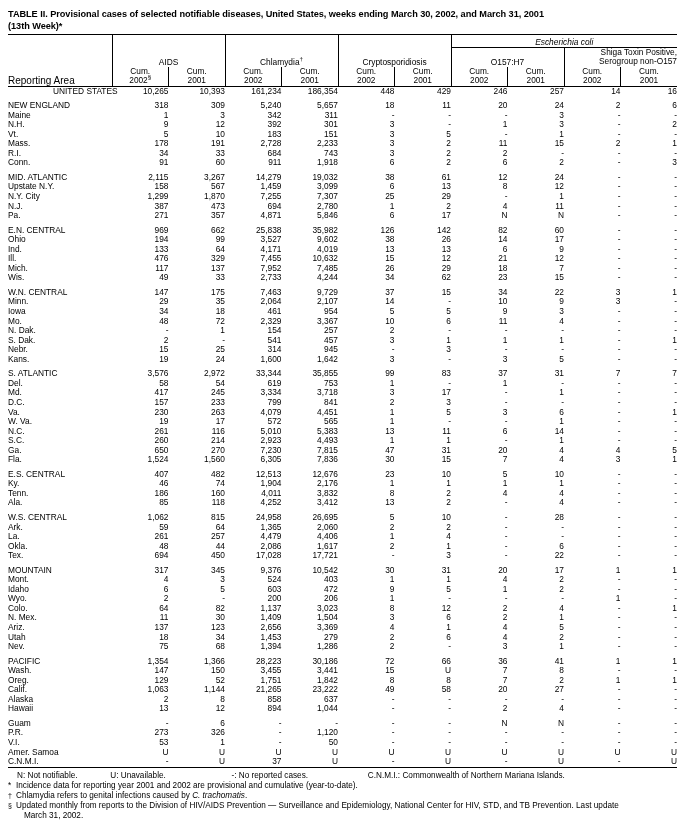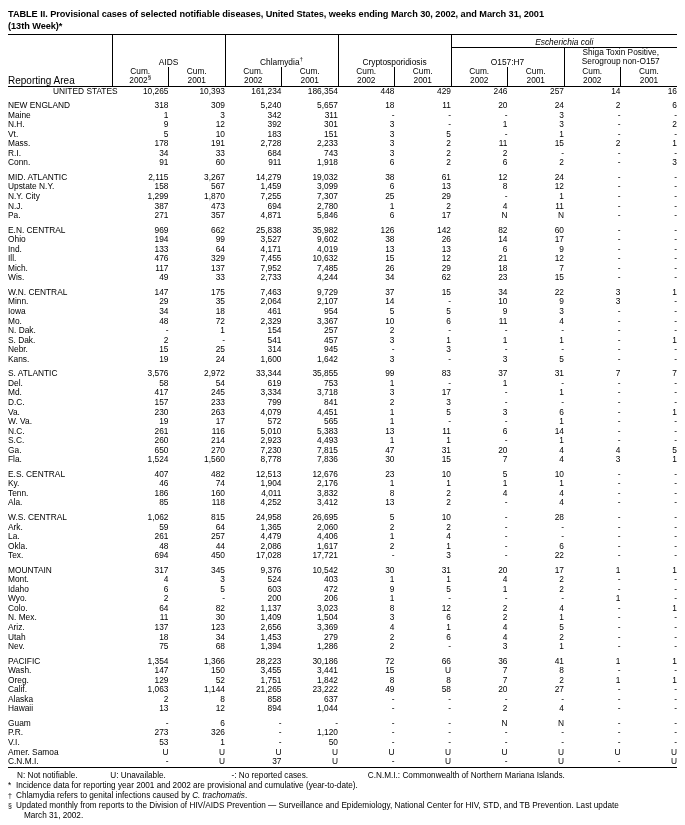--- a/index.html
+++ b/index.html
@@ -60,21 +60,21 @@
 
   .grp-band { height: 12px; }
   .grp-label {
     text-align: center;
     font-size: 8.4px;
     line-height: 10px;
   }
   .ital { font-style: italic; }
 
   .two-line {
-    text-align: center;
+    text-align: right;
     font-size: 8.3px;
     line-height: 9.4px;
   }
   .cum-cell {
     text-align: center;
     font-size: 8.3px;
     line-height: 9.5px;
     padding-bottom: 1px;
   }
   .area-hdr {
@@ -728,21 +728,21 @@
           <td class="num">31</td>
           <td class="num">20</td>
           <td class="num">4</td>
           <td class="num">4</td>
           <td class="num">5</td>
         </tr>
         <tr class="drow">
           <td class="area">Fla.</td>
           <td class="num">1,524</td>
           <td class="num">1,560</td>
-          <td class="num">8,778</td>
+          <td class="num">6,305</td>
           <td class="num">7,836</td>
           <td class="num">30</td>
           <td class="num">15</td>
           <td class="num">7</td>
           <td class="num">4</td>
           <td class="num">3</td>
           <td class="num">1</td>
         </tr>
         <tr class="spacer">
           <td colspan="11"></td>

